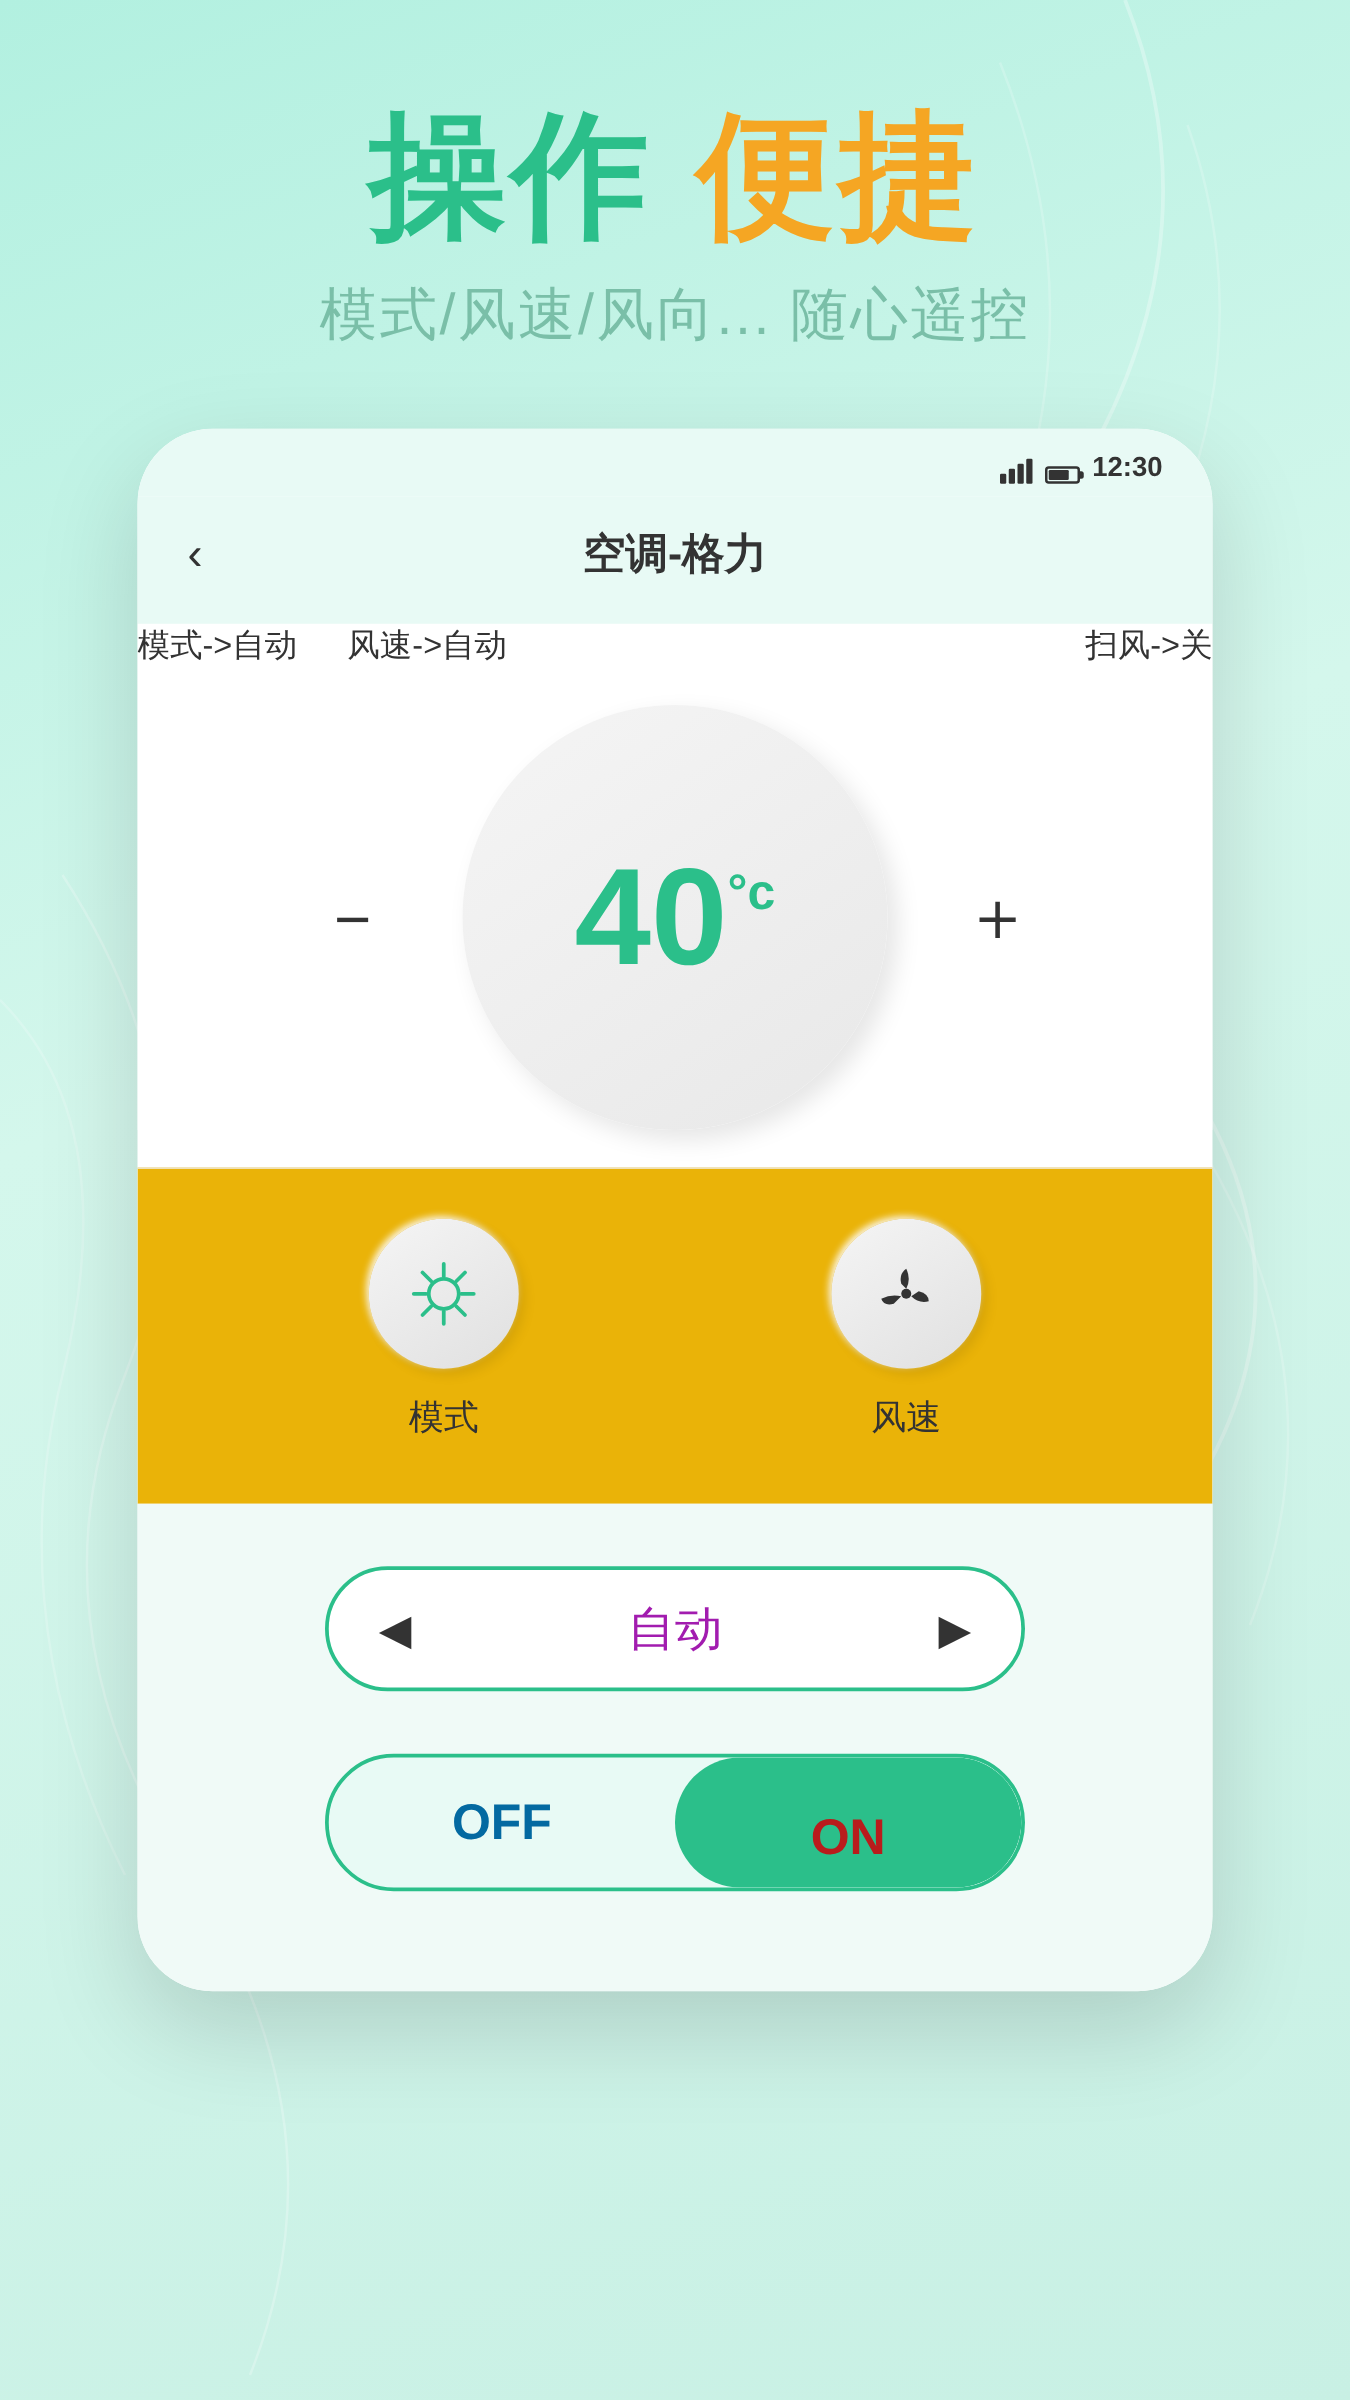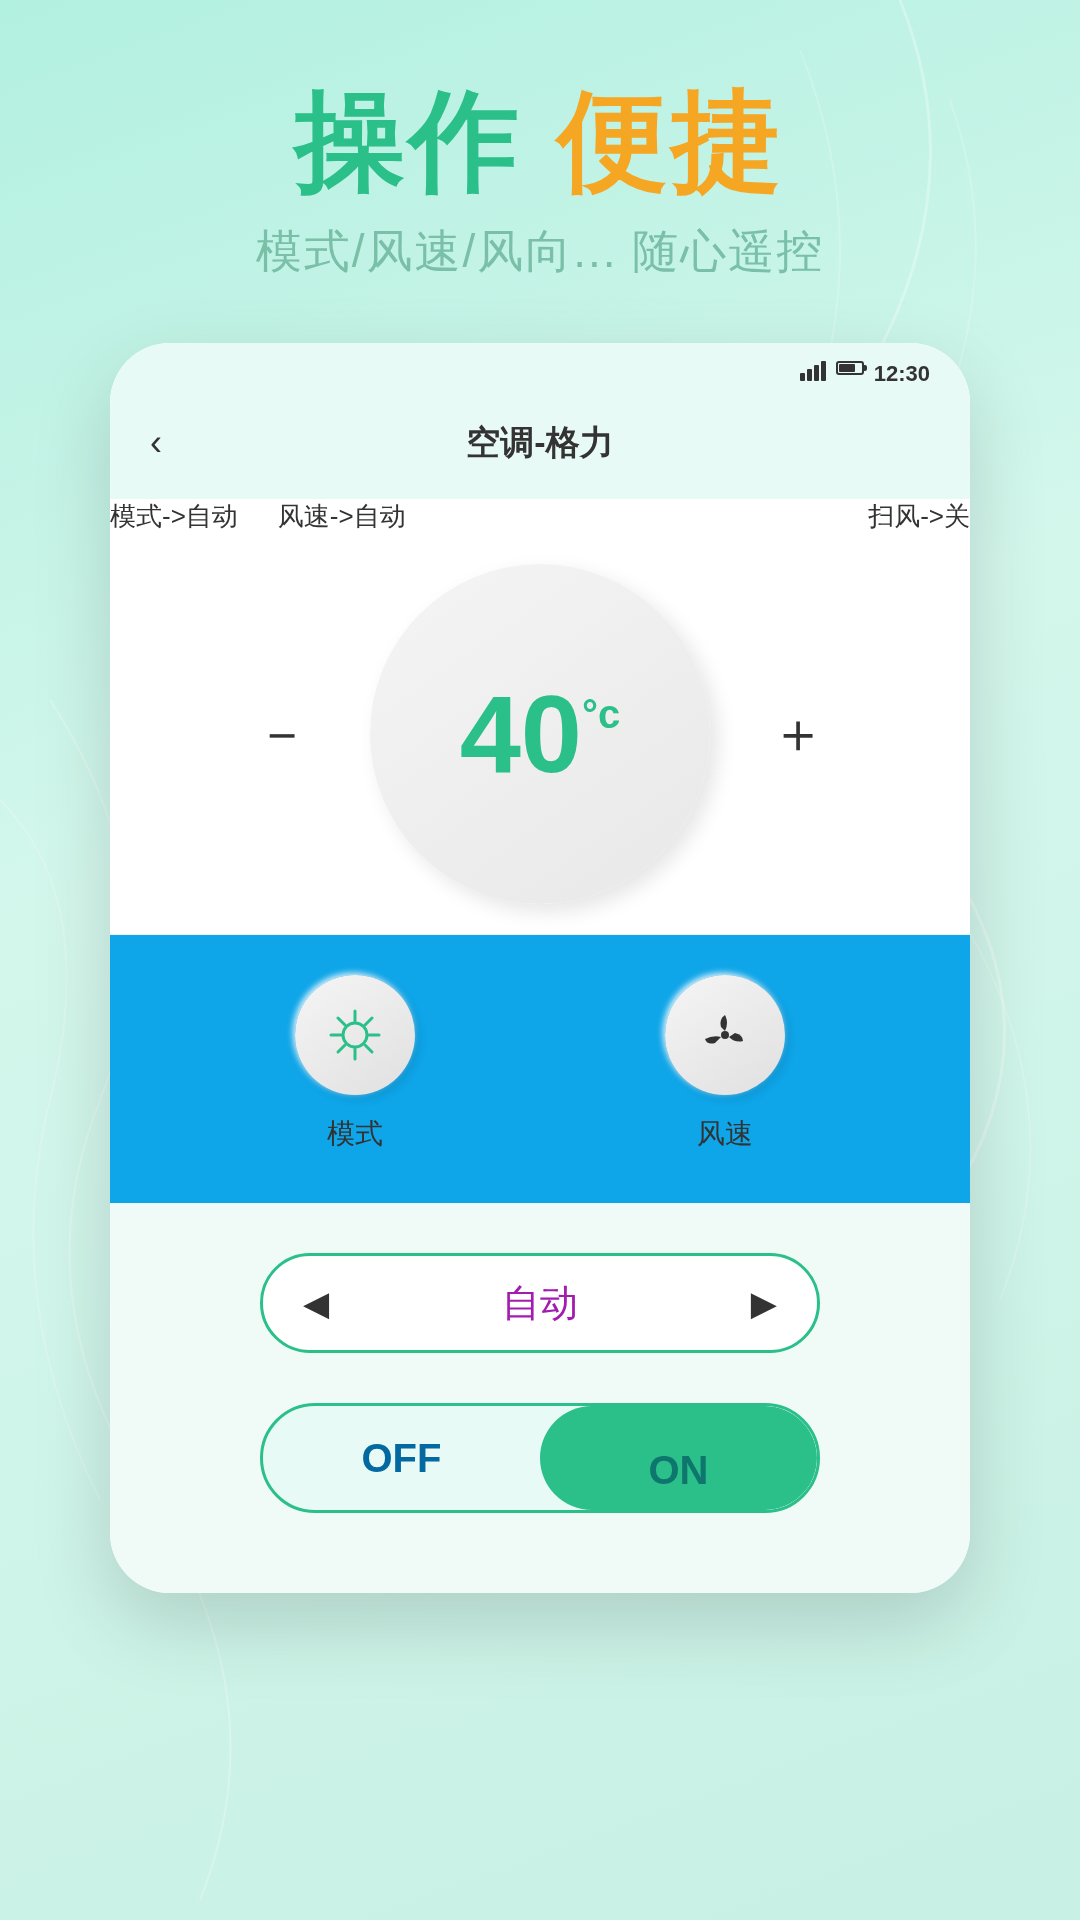--- a/index.html
+++ b/index.html
@@ -77,21 +77,21 @@
       background: #e8faf5;
       padding: 18px 40px 10px;
       display: flex;
       justify-content: flex-end;
       align-items: center;
       gap: 12px;
     }
 
     .status-bar-icons {
       display: flex;
-      align-items: flex-start;
+      align-items: flex-end;
       gap: 10px;
     }
 
     .signal-icon {
       display: flex;
       align-items: flex-end;
       gap: 2px;
       height: 20px;
     }
 
@@ -228,21 +228,21 @@
     }
 
     .temp-unit {
       font-size: 40px;
       margin-top: 15px;
       color: #2bbf8a;
     }
 
     
     .control-buttons-panel {
-      background: #0ea5e9;
+      background: #eab308;
       padding: 40px 60px 50px;
       border-top: 1px solid #f0f0f0;
       margin-top: 10px;
     }
 
     .control-buttons-row {
       display: flex;
       justify-content: space-around;
       align-items: flex-start;
     }
@@ -336,21 +336,21 @@
       z-index: 1;
     }
 
     .toggle-on {
       flex: 1;
       display: flex;
       align-items: center;
       justify-content: center;
       font-size: 40px;
       font-weight: 600;
-      color: #0f766e;
+      color: #b91c1c;
       z-index: 1;
       margin-top: 24px;
     }
 
     .toggle-slider {
       position: absolute;
       right: 0;
       top: 0;
       width: 50%;
       height: 100%;

